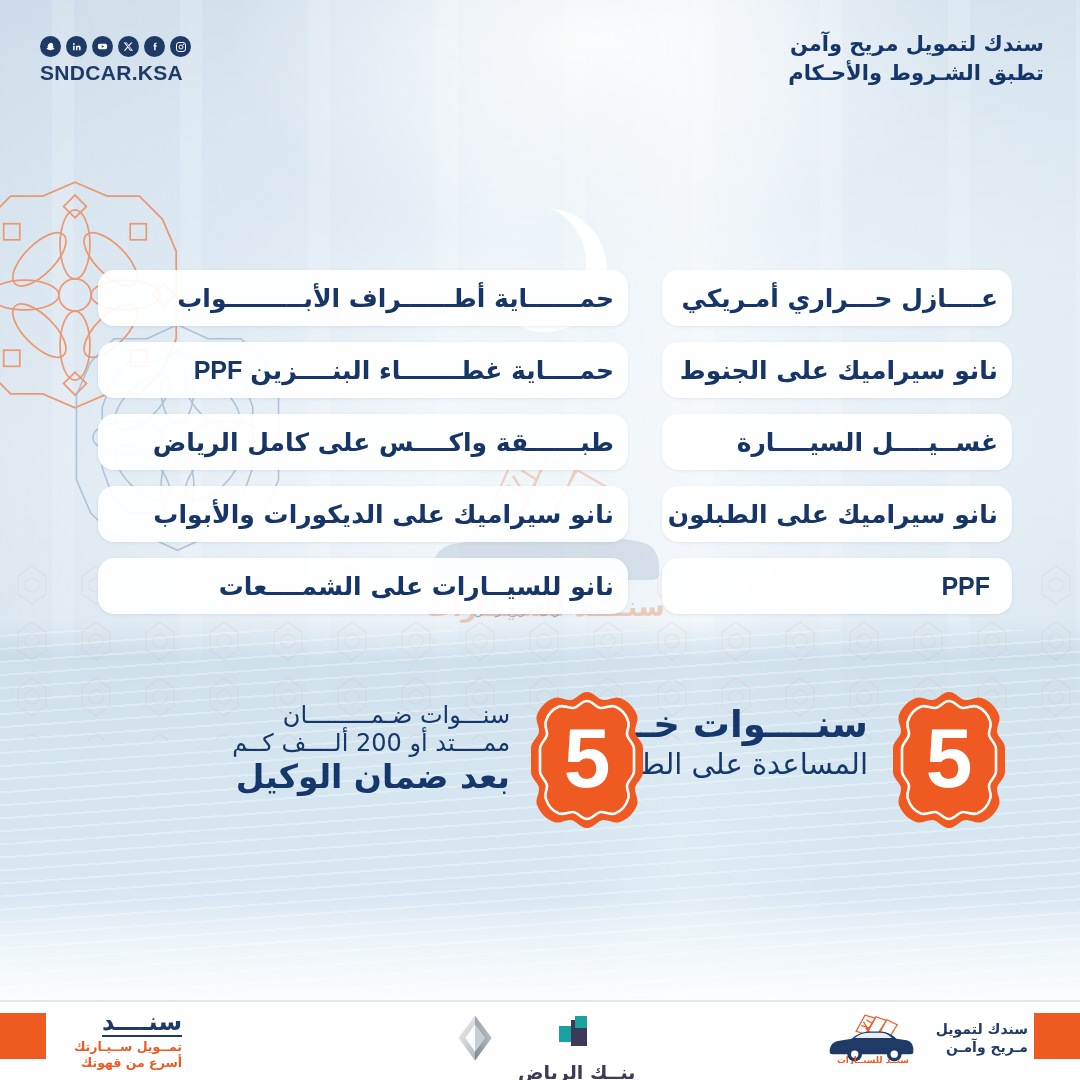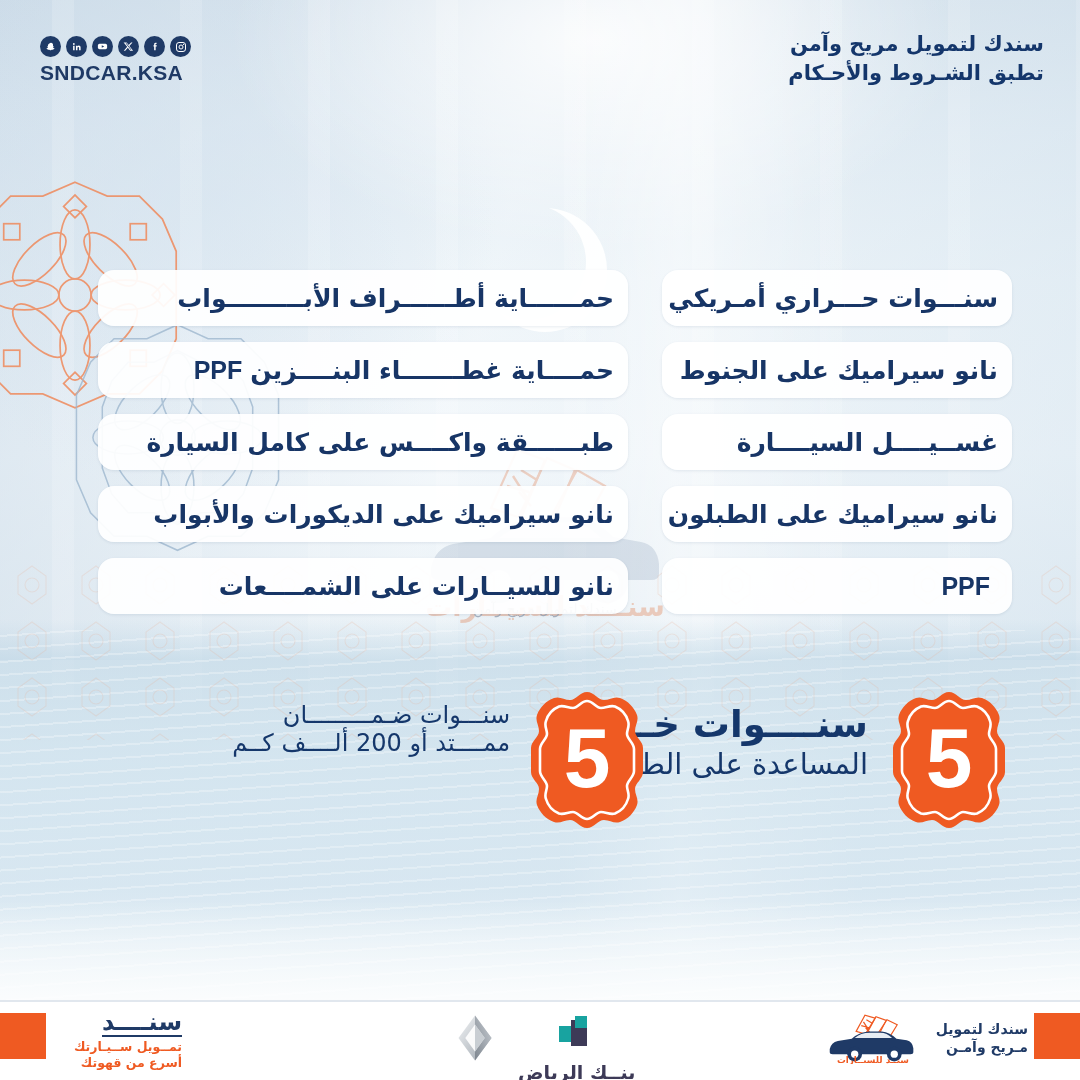--- a/index.html
+++ b/index.html
@@ -277,21 +277,21 @@
       <circle cx="212" cy="152" r="12" fill="#eef3f8"></circle>
     </g>
     <text x="150" y="186" text-anchor="middle" fill="#e07a4a" font-size="27" font-weight="bold" font-family="DejaVu Sans, sans-serif">سنــــد للسيــارات</text>
   </svg>
   <div class="wm-sub">سندك لتمويل مريح وآمن</div>
 
   <div class="cols">
 
     <div class="col col-right">
       <div class="pill">
-        <span class="txt">سنـــوات حـــراري أمـريكي</span>
+        <span class="txt">عــــازل حـــراري أمـريكي</span>
       </div>
       <div class="pill">
         <span class="txt">نانو سيراميك على الجنوط</span>
       </div>
       <div class="pill">
         <span class="txt">غســيــــل السيــــارة</span>
       </div>
       <div class="pill">
         <span class="txt">نانو سيراميك على الطبلون</span>
       </div>
@@ -302,21 +302,21 @@
 
     <div class="col col-left">
       <div class="pill">
         <span class="txt">حمــــــاية أطــــــراف الأبـــــــــواب</span>
       </div>
       <div class="pill">
         <span class="txt">حمــــاية غطـــــــاء البنــــزين</span>
         <span class="txt ppf" style="margin-right:8px">PPF</span>
       </div>
       <div class="pill">
-        <span class="txt">طبــــــقة واكــــس على كامل السيارة</span>
+        <span class="txt">طبــــــقة واكــــس على كامل الرياض</span>
       </div>
       <div class="pill">
         <span class="txt">نانو سيراميك على الديكورات والأبواب</span>
       </div>
       <div class="pill">
         <span class="txt">نانو للسيــارات على الشمــــعات</span>
       </div>
     </div>
   </div>
 
@@ -339,20 +339,21 @@
       <svg viewBox="0 0 126 140">
         <path d="M63,2 C70,2 74,10 80,10 C86,10 90,6 96,8 C104,11 110,17 113,25 C115,31 111,35 111,41 C111,47 119,51 119,58 L119,82 C119,89 111,93 111,99 C111,105 115,109 113,115 C110,123 104,129 96,132 C90,134 86,130 80,130 C74,130 70,138 63,138 C56,138 52,130 46,130 C40,130 36,134 30,132 C22,129 16,123 13,115 C11,109 15,105 15,99 C15,93 7,89 7,82 L7,58 C7,51 15,47 15,41 C15,35 11,31 13,25 C16,17 22,11 30,8 C36,6 40,10 46,10 C52,10 56,2 63,2 Z" fill="#ef5a22"></path>
         <path d="M63,11 C69,11 72,18 77,18 C82,18 86,15 91,16.5 C97,19 102,24 104,31 C106,36 103,39 103,44 C103,49 110,53 110,59 L110,81 C110,87 103,91 103,96 C103,101 106,104 104,109 C102,116 97,121 91,123.5 C86,125 82,122 77,122 C72,122 69,129 63,129 C57,129 54,122 49,122 C44,122 40,125 35,123.5 C29,121 24,116 22,109 C20,104 23,101 23,96 C23,91 16,87 16,81 L16,59 C16,53 23,49 23,44 C23,39 20,36 22,31 C24,24 29,19 35,16.5 C40,15 44,18 49,18 C54,18 57,11 63,11 Z" fill="none" stroke="#ffffff" stroke-width="2.6"></path>
       </svg>
       <div class="num">5</div>
     </div>
 
     <div class="promo-text" id="promo-left-text">
       <div class="l1">سنـــوات ضـمـــــــــان</div>
       <div class="l2">ممــــتد أو 200 ألــــف كــم</div>
+      <div class="l3">بعد ضمان الوكيل</div>
     </div>
   </div>
 
   <div class="bg-bottom-fade"></div>
 
   <div class="footer">
     <div class="footer-line"></div>
   </div>
   <div class="sq" id="sq-left"></div>
   <div class="sq" id="sq-right"></div>

